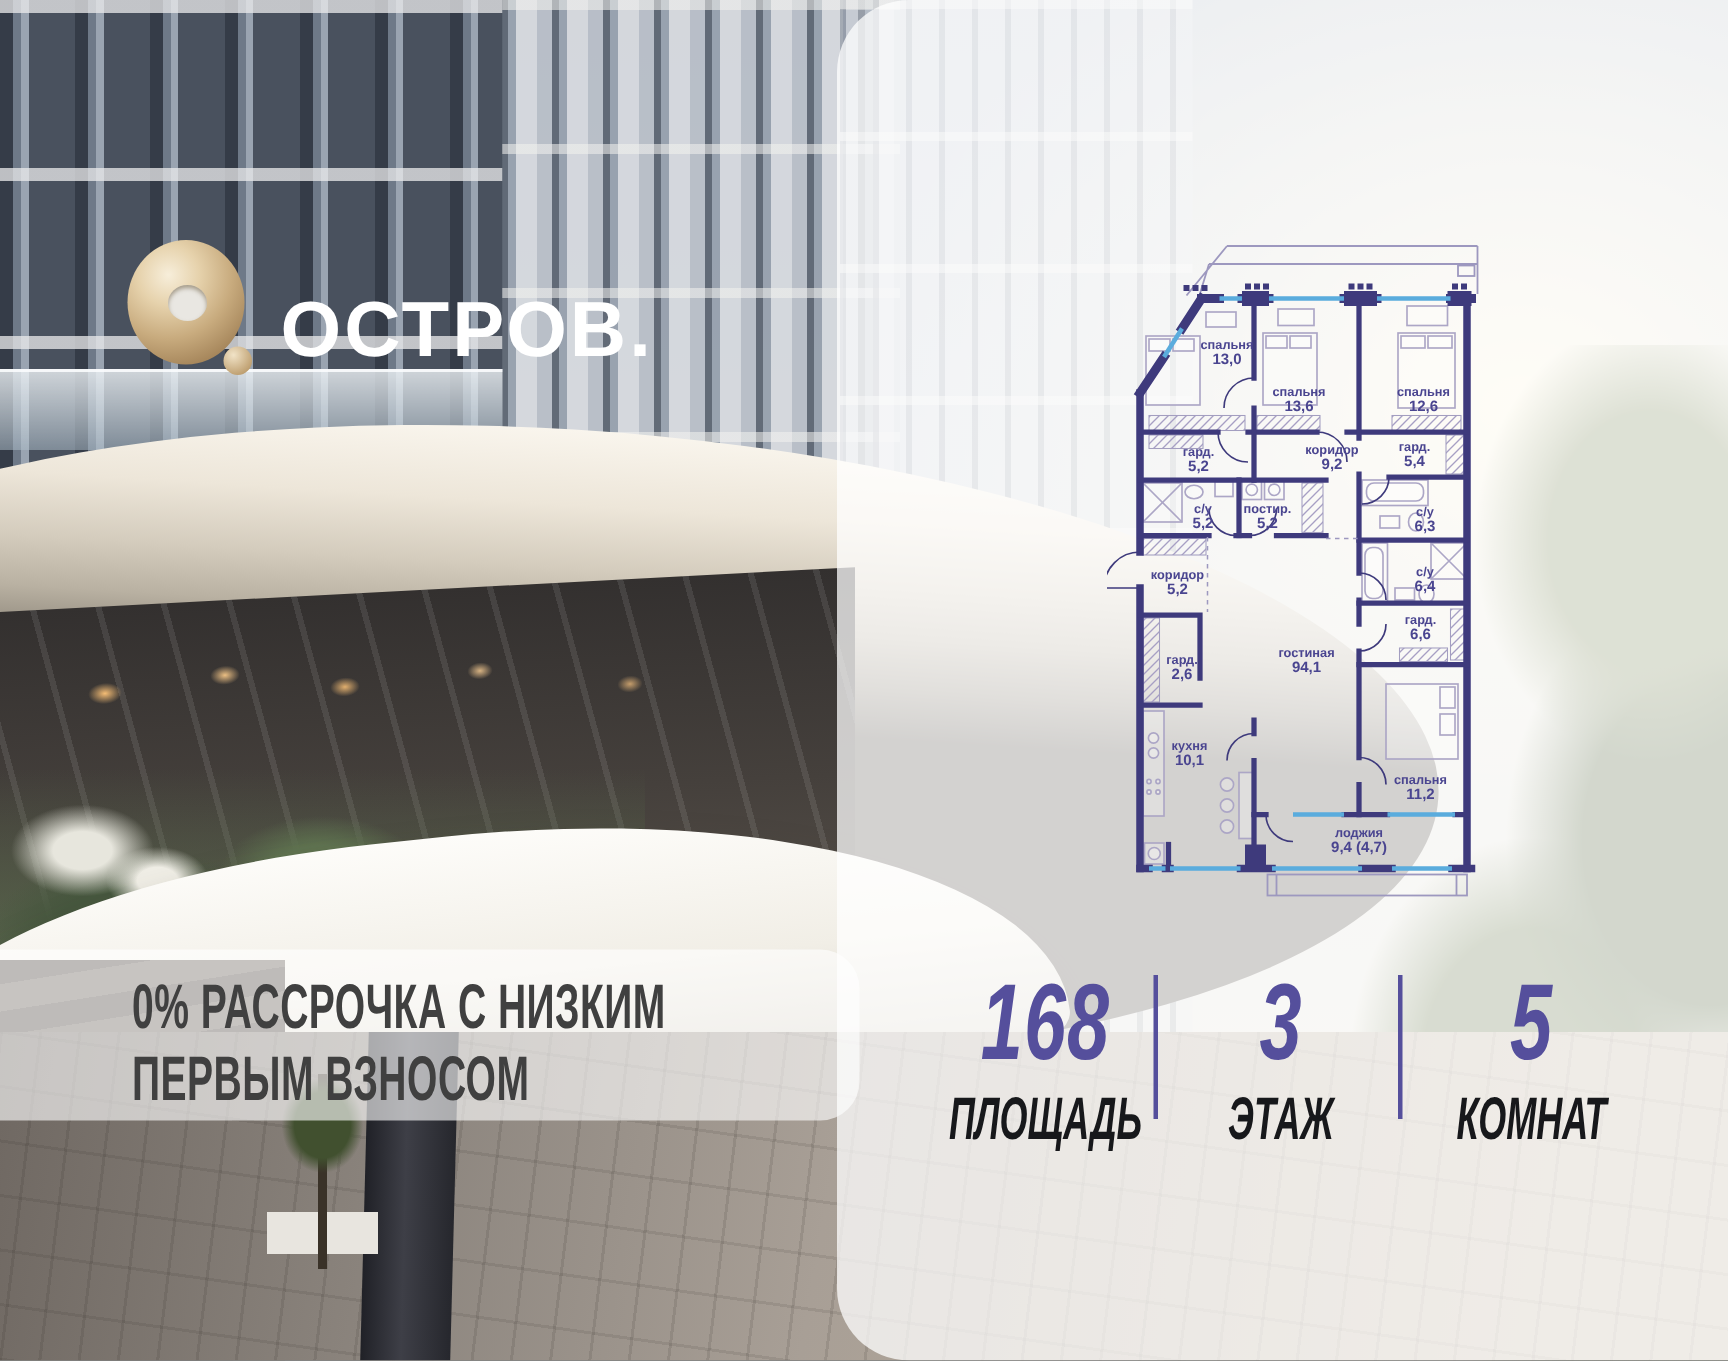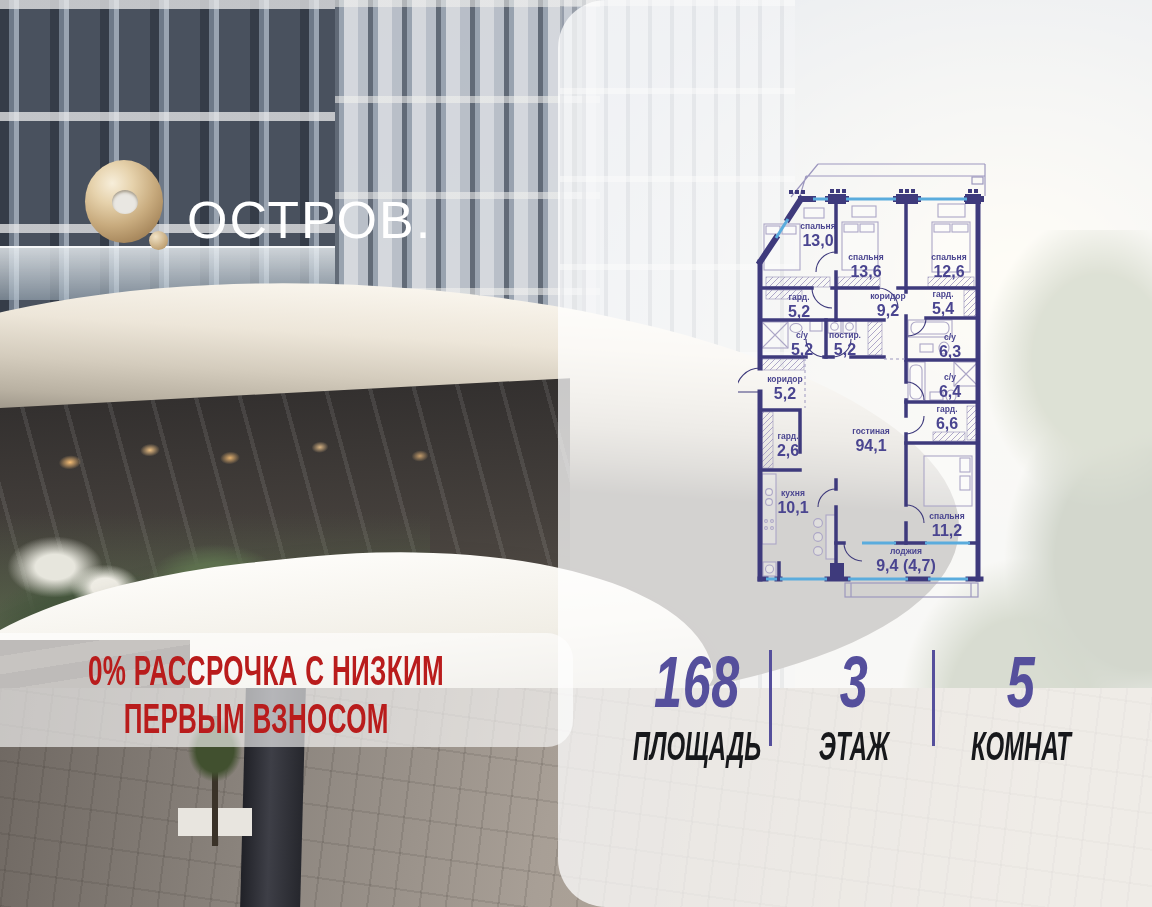--- a/index.html
+++ b/index.html
@@ -74,52 +74,52 @@
       radial-gradient(150px 190px at 120px 480px,#6a7a4e 0 48%,rgba(0,0,0,0) 80%),
       radial-gradient(180px 200px at 210px 620px,#47583a 0 52%,rgba(0,0,0,0) 82%);}
   .lawn-mid{position:absolute;left:660px;top:758px;width:340px;height:130px;
     background:radial-gradient(170px 55px at 170px 60px,#7e8d5e 0 55%,rgba(0,0,0,0) 85%);}
 
   
   .panel{position:absolute;left:558px;top:0;width:594px;height:907px;
     background:rgba(255,255,255,.74);border-radius:48px 0 0 48px;}
   .banner{position:absolute;left:0;top:633px;width:573px;height:114px;
     background:rgba(255,255,255,.62);border-radius:0 26px 26px 0;
-    padding:14px 0 0 88px;color:#b91c1c;text-align:right;}
+    padding:14px 0 0 88px;color:#404040;}
   .banner-line{font-size:42px;font-weight:700;line-height:1.15;letter-spacing:.5px;
     transform:scaleX(.62);transform-origin:left center;white-space:nowrap;}
 
   
   .logo{position:absolute;left:85px;top:160px;width:470px;height:90px;}
   .logo-ring{position:absolute;left:0;top:0;width:78px;height:83px;border-radius:50%;
     background:radial-gradient(circle at 35% 28%,#f7eeda 0%,#e6d2ac 26%,#c8ab7e 54%,#a5855a 80%,#c0a376 100%);}
   .logo-ring::after{content:"";position:absolute;left:27px;top:30px;width:26px;height:24px;border-radius:50%;
     background:#e9e7e2;box-shadow:inset 0 2px 3px rgba(110,92,64,.55);}
   .logo-dot{position:absolute;left:64px;top:71px;width:19px;height:19px;border-radius:50%;
     background:radial-gradient(circle at 35% 30%,#f1e3c7,#c2a476 70%,#a98a5e);}
-  .logo-word{position:absolute;left:102px;top:30px;font-size:52px;font-weight:400;color:#ffffff;
+  .logo-word{position:absolute;left:102px;top:30px;font-size:52px;font-weight:700;color:#ffffff;
     letter-spacing:2px;white-space:nowrap;}
 
   
   .stats{position:absolute;left:558px;top:638px;width:538px;height:130px;font-style:italic;}
   .stat{position:absolute;transform:translateX(-50%);text-align:center;top:8px;}
   .stat-value{font-size:72px;font-weight:700;line-height:1;letter-spacing:1px;
     transform:scaleX(.70);transform-origin:center;color:#554f9c;}
   .stat-label{margin-top:8px;font-size:40px;font-weight:700;line-height:1;
     transform:scaleX(.60);transform-origin:center;color:#17181b;white-space:nowrap;}
   .stat-div{position:absolute;top:12px;width:3px;height:96px;background:#554f9c;}
 
   
   .plan-wrap{position:absolute;left:738px;top:158px;width:256px;height:444px;}
   .plan-wrap svg{position:absolute;left:0;top:0;}
   .room-labels{position:absolute;inset:0;}
   .room-label{position:absolute;transform:translate(-50%,-50%);text-align:center;
     color:#4a4590;line-height:1.2;white-space:nowrap;font-weight:bold;}
   .room-label .rname{font-size:8.5px;}
-  .room-label .rarea{font-size:16px;}
+  .room-label .rarea{font-size:10px;}
 </style>
 </head>
 <body>
 
 <div class="stage">
 
   <div class="sky"></div>
   <div class="bldg-mid"></div>
   <div class="bldg-behind-panel"></div>
   <div class="bldg-left"></div>

